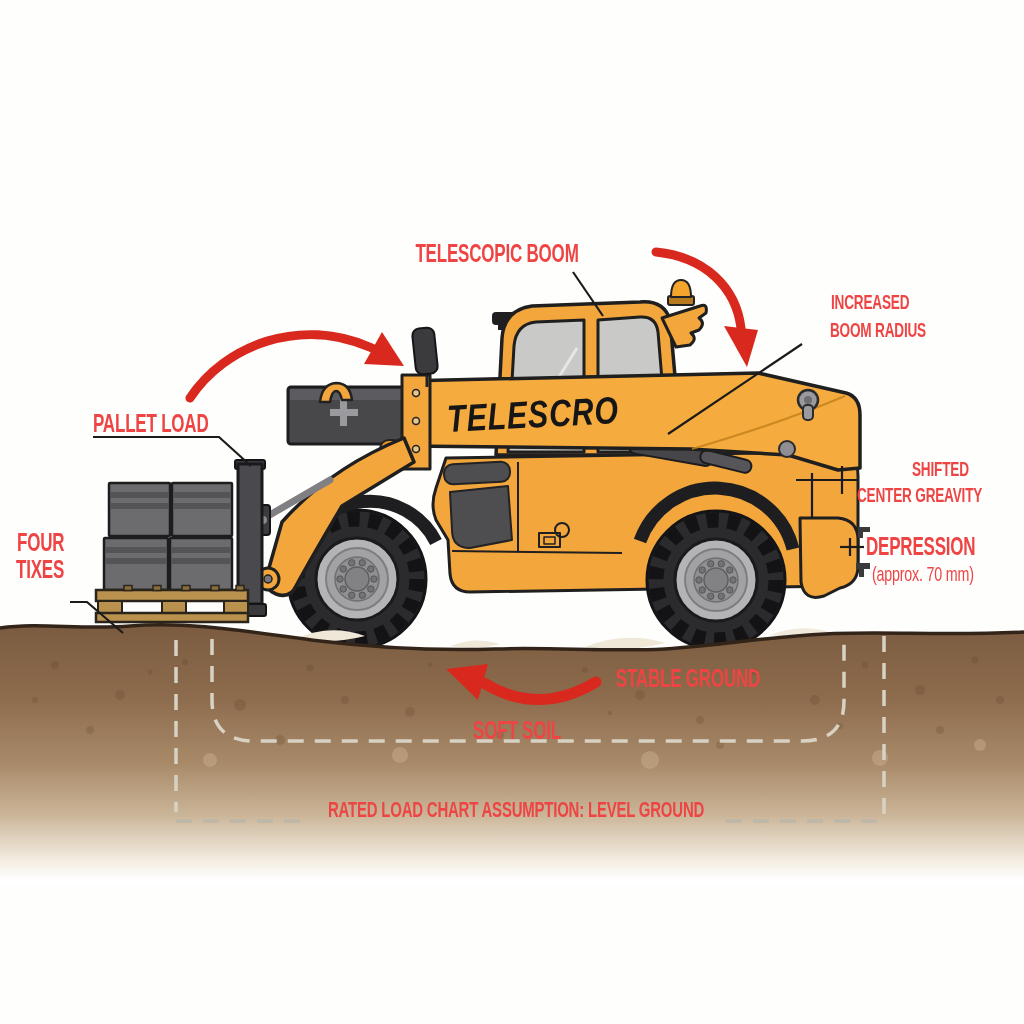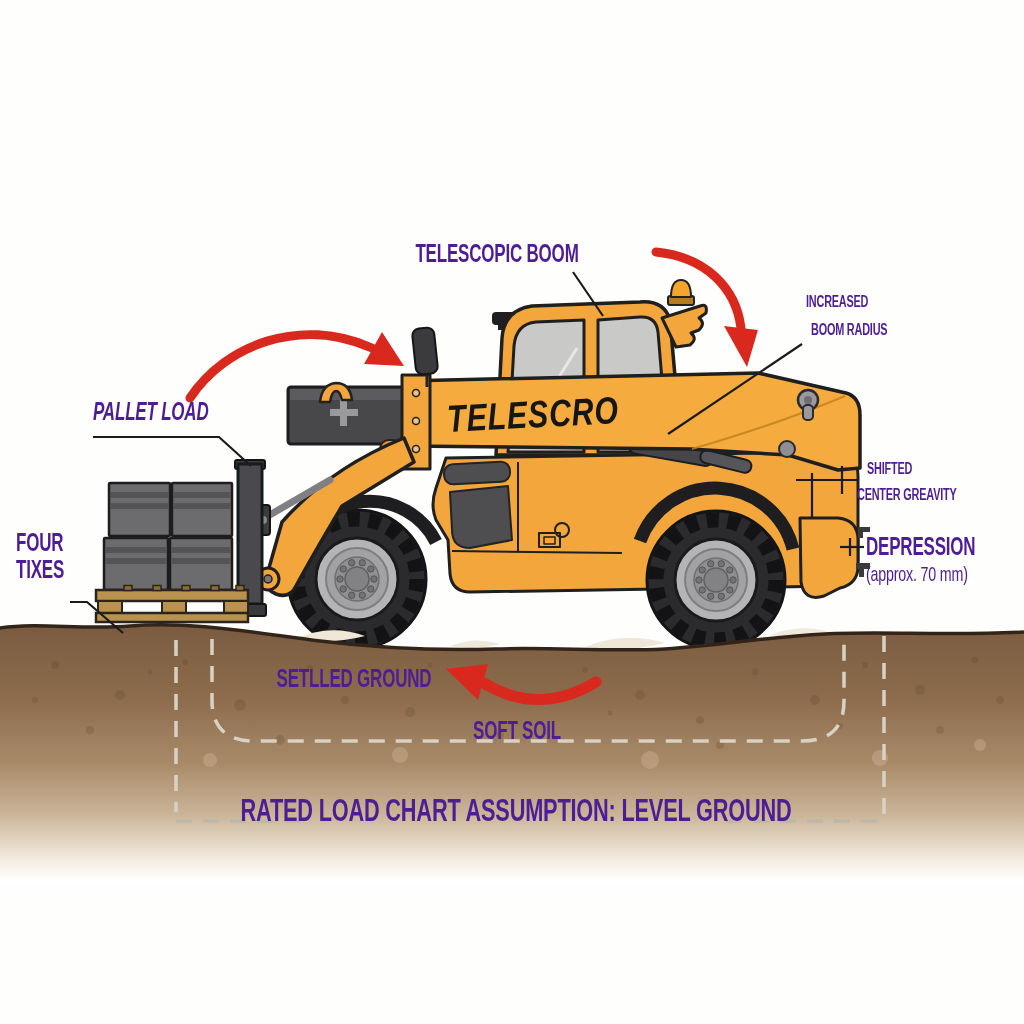--- a/index.html
+++ b/index.html
@@ -1,25 +1,25 @@
 <!DOCTYPE html>
 <html><head>
 <meta charset="utf-8">
 <style>
   html,body{margin:0;padding:0;background:#ffffff;}
   .stage{position:relative;width:1024px;height:1024px;background:#fefefd;overflow:hidden;
          font-family:"Liberation Sans",sans-serif;}
   .stage svg{position:absolute;left:0;top:0;}
-  .lbl{position:absolute;font-weight:700;color:#4c1d95;white-space:nowrap;}
+  .lbl{position:absolute;font-weight:700;color:#ef4444;white-space:nowrap;text-align:center;}
   .c{display:inline-block;transform:scaleX(0.68);transform-origin:left center;letter-spacing:-0.3px;}
   .center{transform:translateX(-50%);}
   .center .c{transform-origin:center center;}
   .sz25{font-size:25px;line-height:27px;}
-  .sz24{font-size:16px;line-height:28px;}
-  .sz26{font-size:32px;line-height:28px;}
+  .sz24{font-size:20px;line-height:28px;}
+  .sz26{font-size:22px;line-height:28px;}
   .detail{font-size:21px;font-weight:400;line-height:24px;margin-top:2px;}
   .logo{position:absolute;left:533px;top:415px;transform:translate(-50%,-50%) rotate(-3deg);
         color:#161616;}
   .logo .lc{display:inline-block;font-style:italic;font-weight:700;font-size:38px;
         letter-spacing:1px;transform:scaleX(0.8);transform-origin:center center;}
 </style>
 </head>
 <body>
 
 <div class="stage">
@@ -256,50 +256,50 @@
     </g>
   </g>
 </svg>
 
 <div class="lbl center sz25" style="left:497px;top:240px;">
   <span class="c">TELESCOPIC BOOM</span>
 </div>
 
 <div class="lbl sz24" style="left:806px;top:288px;">
   <div><span class="c">INCREASED</span></div>
-  <div style="padding-left:5px;"><span class="c">BOOM RADIUS</span></div>
-</div>
-
-<div class="lbl sz25" style="left:93px;top:398px;font-style:italic;">
+  <div style="padding-left:5px;margin-left:19px;"><span class="c">BOOM RADIUS</span></div>
+</div>
+
+<div class="lbl sz25" style="left:93px;top:410px;">
   <span class="c">PALLET LOAD</span>
 </div>
 
 <div class="lbl sz25" style="left:16px;top:529px;">
   <div><span class="c">FOUR</span></div>
   <div><span class="c">TIXES</span></div>
 </div>
 
 <div class="lbl sz24" style="left:857px;top:456px;line-height:26px;">
   <div style="padding-left:10px;"><span class="c">SHIFTED</span></div>
   <div><span class="c">CENTER GREAVITY</span></div>
 </div>
 
 <div class="lbl sz25" style="left:866px;top:533px;">
   <div><span class="c">DEPRESSION</span></div>
   <div class="detail"><span class="c">(approx. 70 mm)</span></div>
 </div>
 
-<div class="lbl center sz25" style="left:354px;top:665px;">
-  <span class="c">SETLLED GROUND</span>
-</div>
 
 <div class="lbl center sz25" style="left:517px;top:717px;">
   <span class="c">SOFT SOIL</span>
 </div>
 
+<div class="lbl center sz25" style="left:688px;top:665px;">
+  <span class="c">STABLE GROUND</span>
+</div>
 
 <div class="lbl center sz26" style="left:516px;top:796px;">
   <span class="c">RATED LOAD CHART ASSUMPTION: LEVEL GROUND</span>
 </div>
 
 <div class="logo">
   <span class="lc">TELESCRO</span>
 </div>
 
 </div>

